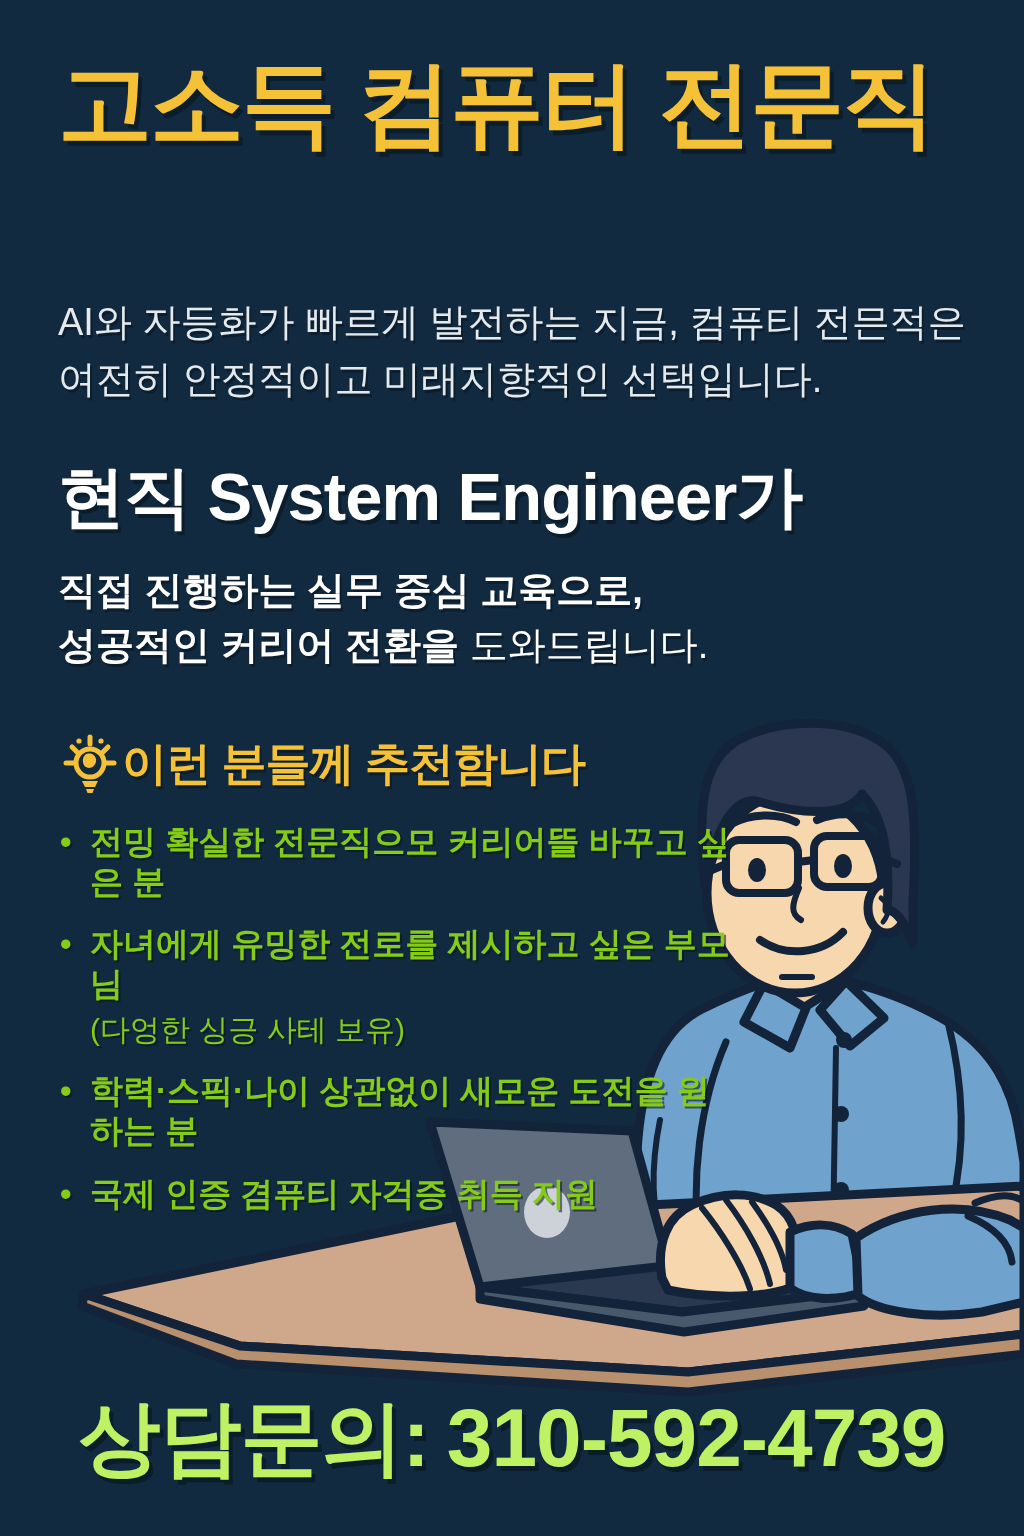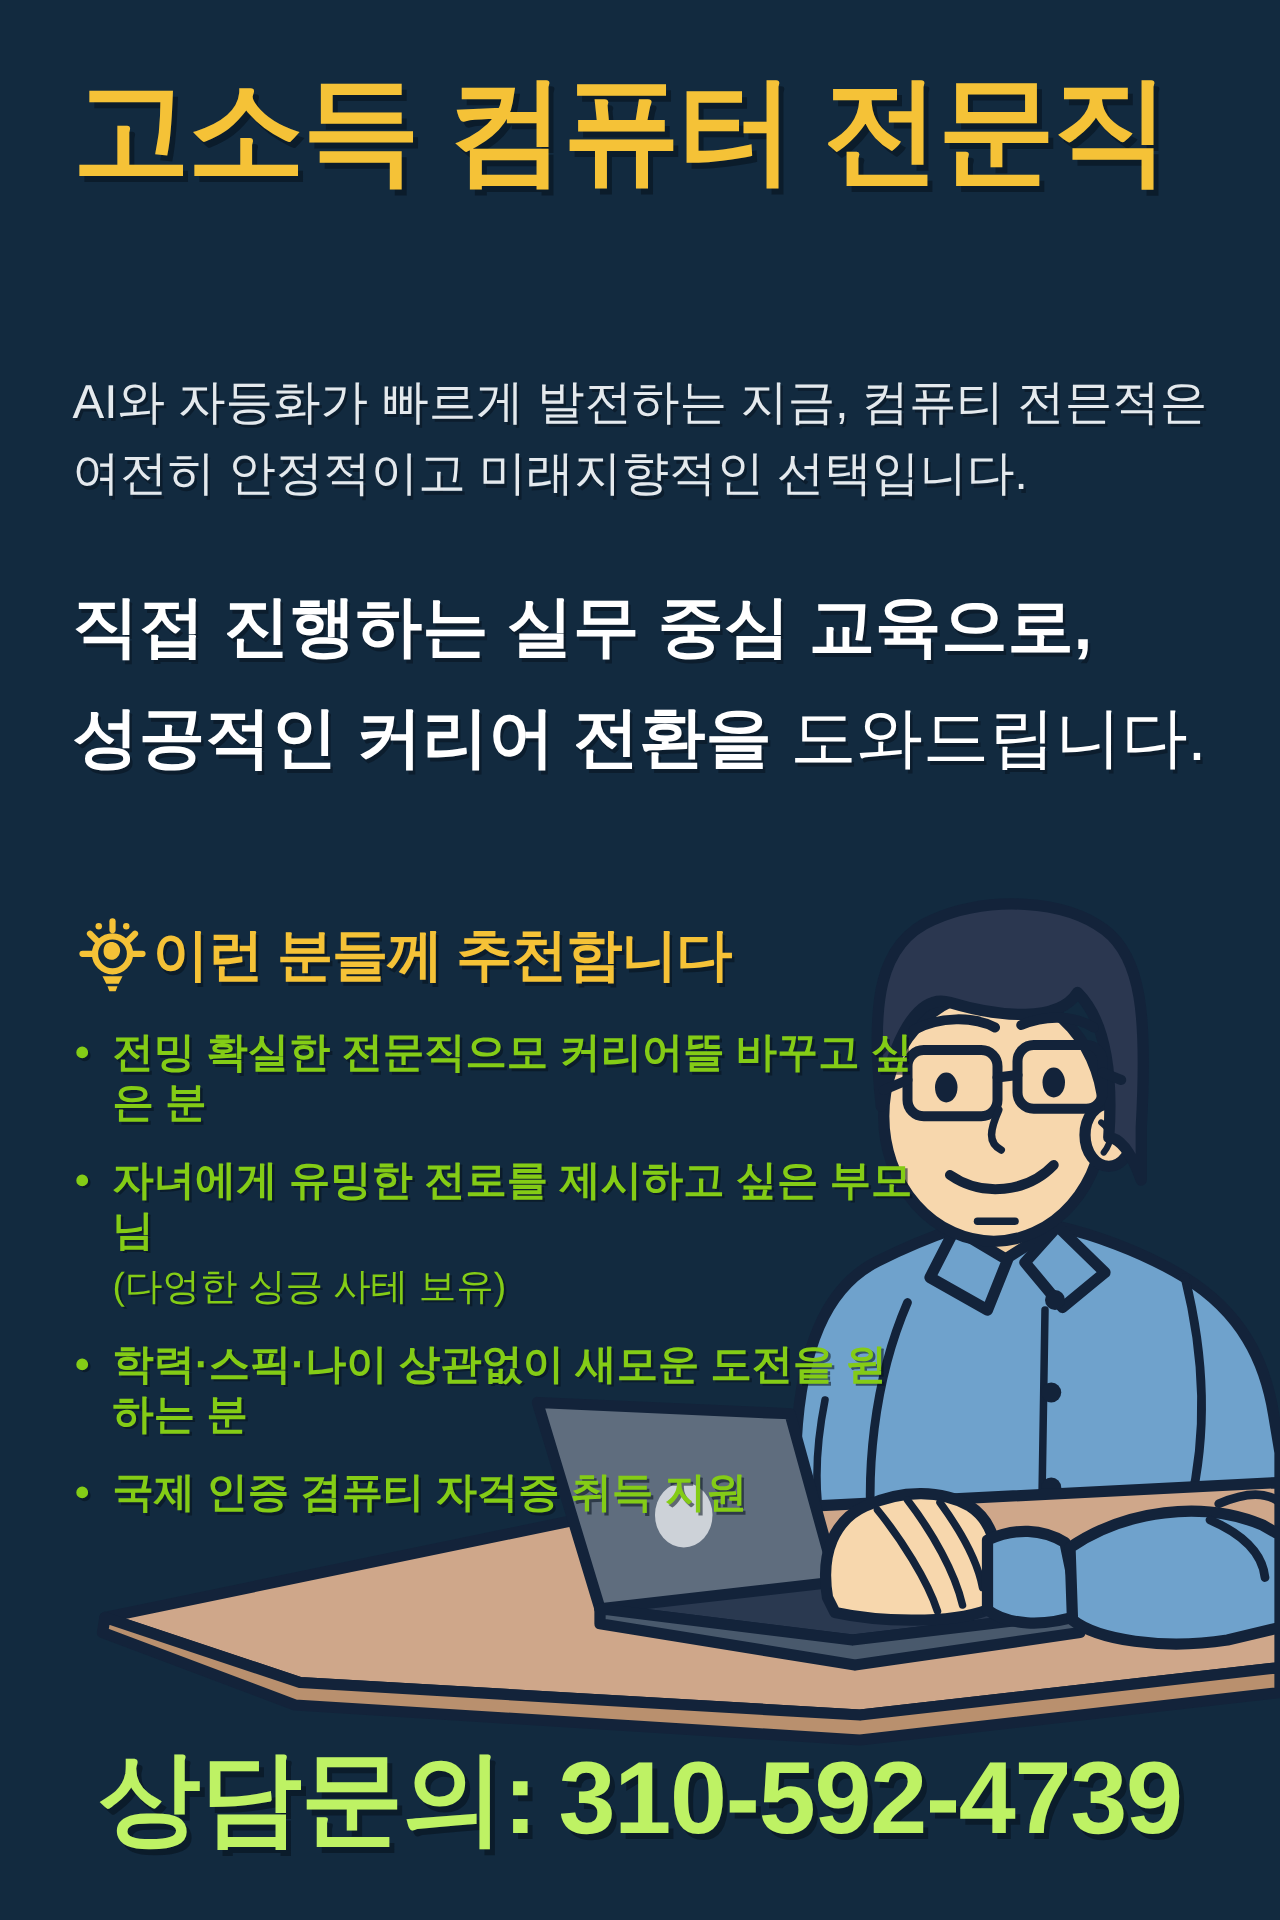--- a/index.html
+++ b/index.html
@@ -14,21 +14,21 @@
   .headline{position:absolute;left:58px;top:44px;line-height:1.28;letter-spacing:-2px;}
   .headline .l1{font-size:94px;font-weight:800;color:#f5c237;text-shadow:4px 5px 0 rgba(6,16,28,.55);}
   .headline .l2{font-size:94px;font-weight:800;color:#ffffff;text-shadow:4px 5px 0 rgba(6,16,28,.55);}
 
   .intro{position:absolute;left:58px;top:294px;font-size:38px;line-height:1.5;
     color:#e4e9ed;font-weight:500;text-shadow:2px 3px 0 rgba(6,16,28,.5);}
 
   .program{position:absolute;left:58px;top:452px;color:#fff;}
   .program .title{font-size:67px;font-weight:800;letter-spacing:-1px;margin-bottom:20px;
     text-shadow:3px 4px 0 rgba(6,16,28,.55);}
-  .program .line{font-size:53px;line-height:1.45;font-weight:600;text-shadow:2px 3px 0 rgba(6,16,28,.5);margin-top:12px;}
+  .program .line{font-size:38px;line-height:1.45;font-weight:600;text-shadow:2px 3px 0 rgba(6,16,28,.5);}
   .program .line .b{font-weight:800;}
   .program .line .r{font-weight:400;}
 
   .recommend-heading{position:absolute;left:58px;top:732px;display:flex;align-items:center;}
   .recommend-heading .txt{font-size:45px;font-weight:800;color:#f5c237;letter-spacing:-1px;
     text-shadow:2px 3px 0 rgba(6,16,28,.55);}
 
   .bullets{position:absolute;left:60px;top:822px;width:680px;margin:0;padding:0;list-style:none;}
   .bullets li{position:relative;padding-left:30px;margin-bottom:23px;
     font-size:33px;font-weight:700;color:#84cc16;line-height:1.2;
@@ -116,20 +116,21 @@
     <div class="headline">
       <div class="l1">고소득 컴퓨터 전문직</div>
     </div>
 
     <div class="intro">
       <div>AI와 자등화가 빠르게 발전하는 지금, 컴퓨티 전믄적은</div>
       <div>여전히 안정적이고 미래지향적인 선택입니다.</div>
     </div>
 
     <div class="program">
+      <div class="title">현직 System Engineer가</div>
       <div class="line">직접 진행하는 실무 중심 교육으로,</div>
       <div class="line"><span class="b">성공적인 커리어 전환을</span><span class="r"> 도와드립니다.</span></div>
     </div>
 
     <div class="recommend-heading">
       <svg class="bulb" viewBox="0 0 64 64" aria-hidden="true">
         <g stroke="#f5c237" stroke-width="5" stroke-linecap="round" fill="none">
           <circle cx="32" cy="31" r="14"></circle>
           <path d="M32 5 L32 12"></path>
           <path d="M8 31 L16 31"></path>

